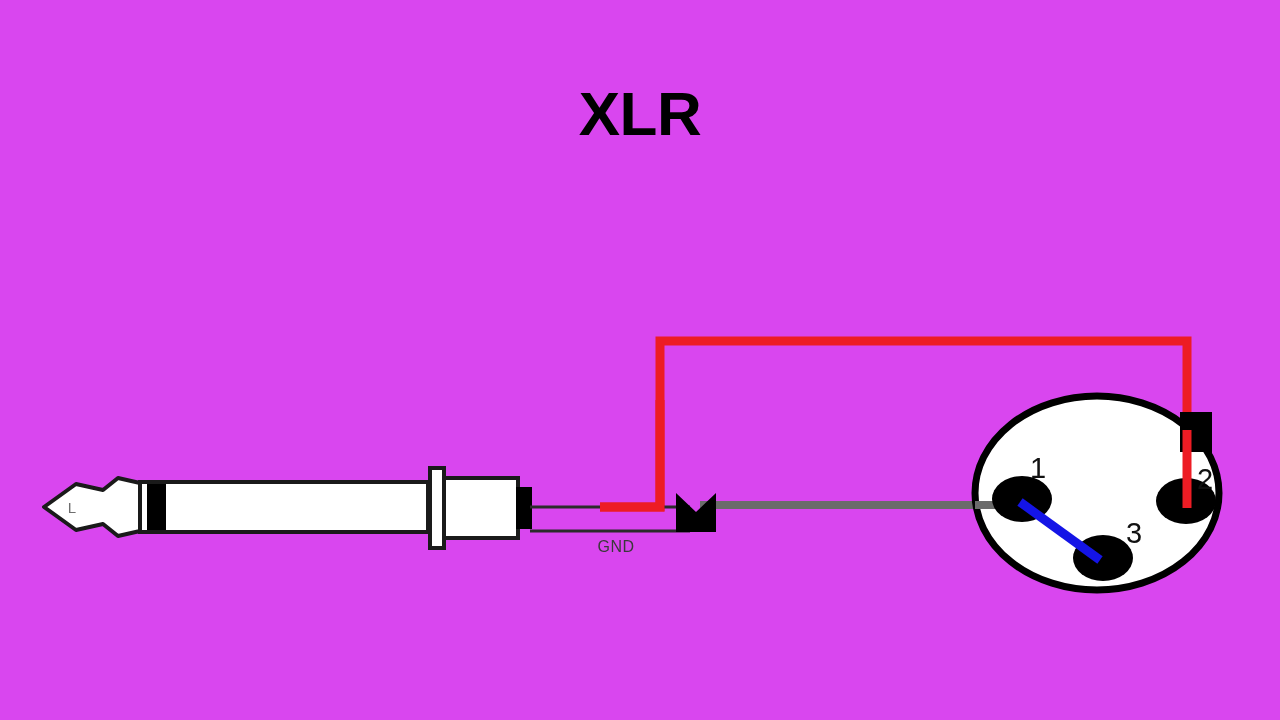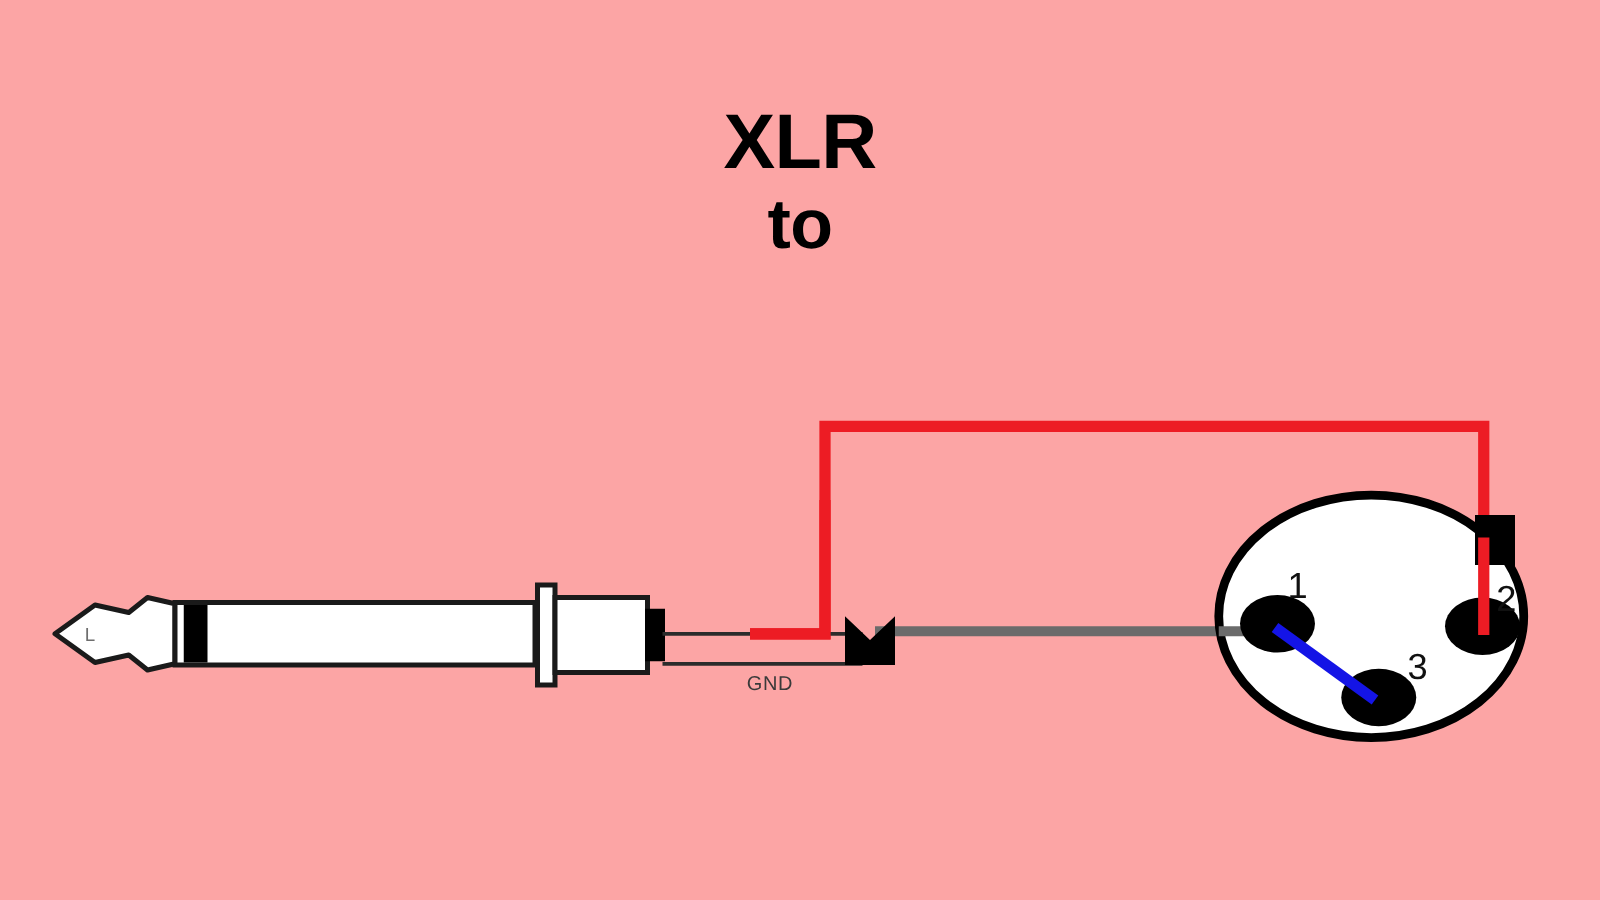--- a/index.html
+++ b/index.html
@@ -12,21 +12,21 @@
     height: 720px;
     overflow: hidden;
     font-family: "Liberation Sans", sans-serif;
     position: relative;
   }
   #stage {
     position: absolute;
     left: 0; top: 0;
     width: 1280px;
     height: 720px;
-    background: #fca5a5;
+    background: #d946ef;
   }
   #title-block {
     position: absolute;
     left: 0;
     top: 82px;
     width: 1280px;
     text-align: center;
     line-height: 1.0;
     user-select: none;
   }
@@ -74,21 +74,20 @@
     fill: #6e6e6e;
   }
 </style>
 </head>
 <body>
 
 <div id="stage">
 
   <div id="title-block">
     <span class="title-line" id="title-line-1">XLR</span>
-    <span class="title-line" id="title-line-2">to</span>
   </div>
 
   <svg class="diagram" width="1280" height="720" viewBox="0 0 1280 720">
 
     <polyline points="600,507 660,507 660,341 1187,341 1187,505" fill="none" stroke="#ed1c24" stroke-width="9" stroke-linejoin="miter" stroke-linecap="butt"></polyline>
 
     <line x1="700" y1="505" x2="1030" y2="505" stroke="#6b6b6b" stroke-width="8" stroke-linecap="butt"></line>
 
     <g>
 

